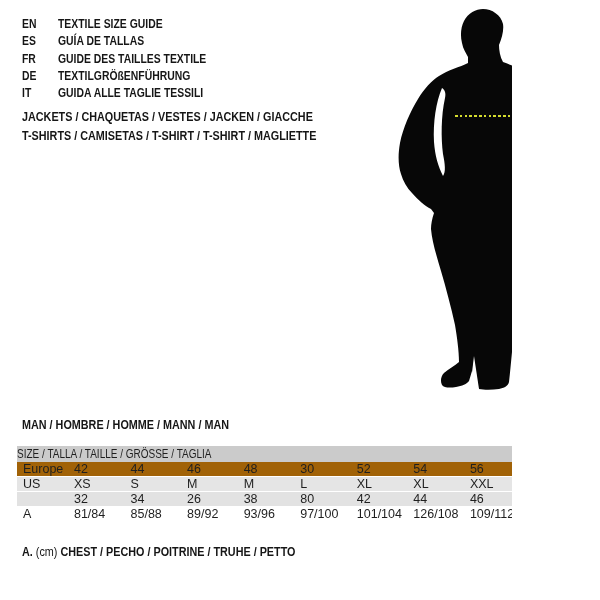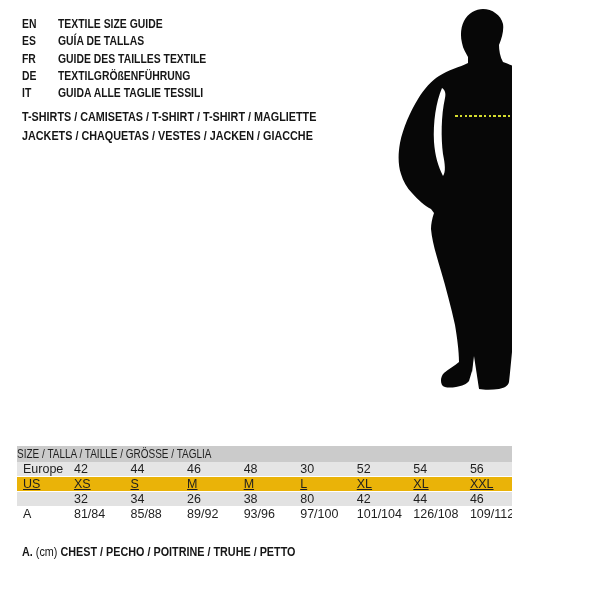--- a/index.html
+++ b/index.html
@@ -65,24 +65,24 @@
       <span class="lang-label cond">TEXTILGRÖßENFÜHRUNG</span>
     </div>
     <div class="lang-row">
       <span class="lang-code cond">IT</span>
       <span class="lang-label cond">GUIDA ALLE TAGLIE TESSILI</span>
     </div>
   </div>
 
   <div class="categories">
     <div class="cat-line">
+      <span class="cond">JACKETS / CHAQUETAS / VESTES / JACKEN / GIACCHE</span>
+    </div>
+    <div class="cat-line">
       <span class="cond">T-SHIRTS / CAMISETAS / T-SHIRT / T-SHIRT / MAGLIETTE</span>
-    </div>
-    <div class="cat-line">
-      <span class="cond">JACKETS / CHAQUETAS / VESTES / JACKEN / GIACCHE</span>
     </div>
   </div>
 
   <div class="figure-wrap">
     <svg class="figure-svg" viewBox="395 0 205 400" aria-hidden="true">
       <path fill="currentColor" d="
         M 483 9
         C 476 9 468 13 464 21
         C 461 27 460 35 462 43
         C 463 49 466 53 468 57
@@ -137,39 +137,42 @@
         C 537 195 538 205 541 214
         L 537 216
         C 533 206 532 192 534 184 Z"></path>
       <path fill="#ffffff" d="M 470 389 L 474 356 L 479 389 Z"></path>
     </svg>
     <div class="chest-dash"></div>
     <div class="lead-dash"></div>
     <div class="a-label">A</div>
   </div>
 
+  <div class="section-title">
+    <span class="cond">MAN / HOMBRE / HOMME / MANN / MAN</span>
+  </div>
 
   <div class="size-table">
     <div class="thead">
       <span class="cond">SIZE / TALLA / TAILLE / GRÖSSE / TAGLIA</span>
     </div>
     <div>
-        <div class="trow" style="background: #e5e5e5;">
+        <div class="trow" style="background: #a16207;">
           <div class="tcell label">Europe</div>
           <div class="tcell">42</div>
           <div class="tcell">44</div>
           <div class="tcell">46</div>
           <div class="tcell">48</div>
           <div class="tcell">30</div>
           <div class="tcell">52</div>
           <div class="tcell">54</div>
           <div class="tcell">56</div>
           <div class="tcell"></div>
         </div>
-        <div class="trow" style="background: #eab308; text-decoration: underline;">
+        <div class="trow" style="background: #e5e5e5;">
           <div class="tcell label">US</div>
           <div class="tcell">XS</div>
           <div class="tcell">S</div>
           <div class="tcell">M</div>
           <div class="tcell">M</div>
           <div class="tcell">L</div>
           <div class="tcell">XL</div>
           <div class="tcell">XL</div>
           <div class="tcell">XXL</div>
           <div class="tcell"></div>

